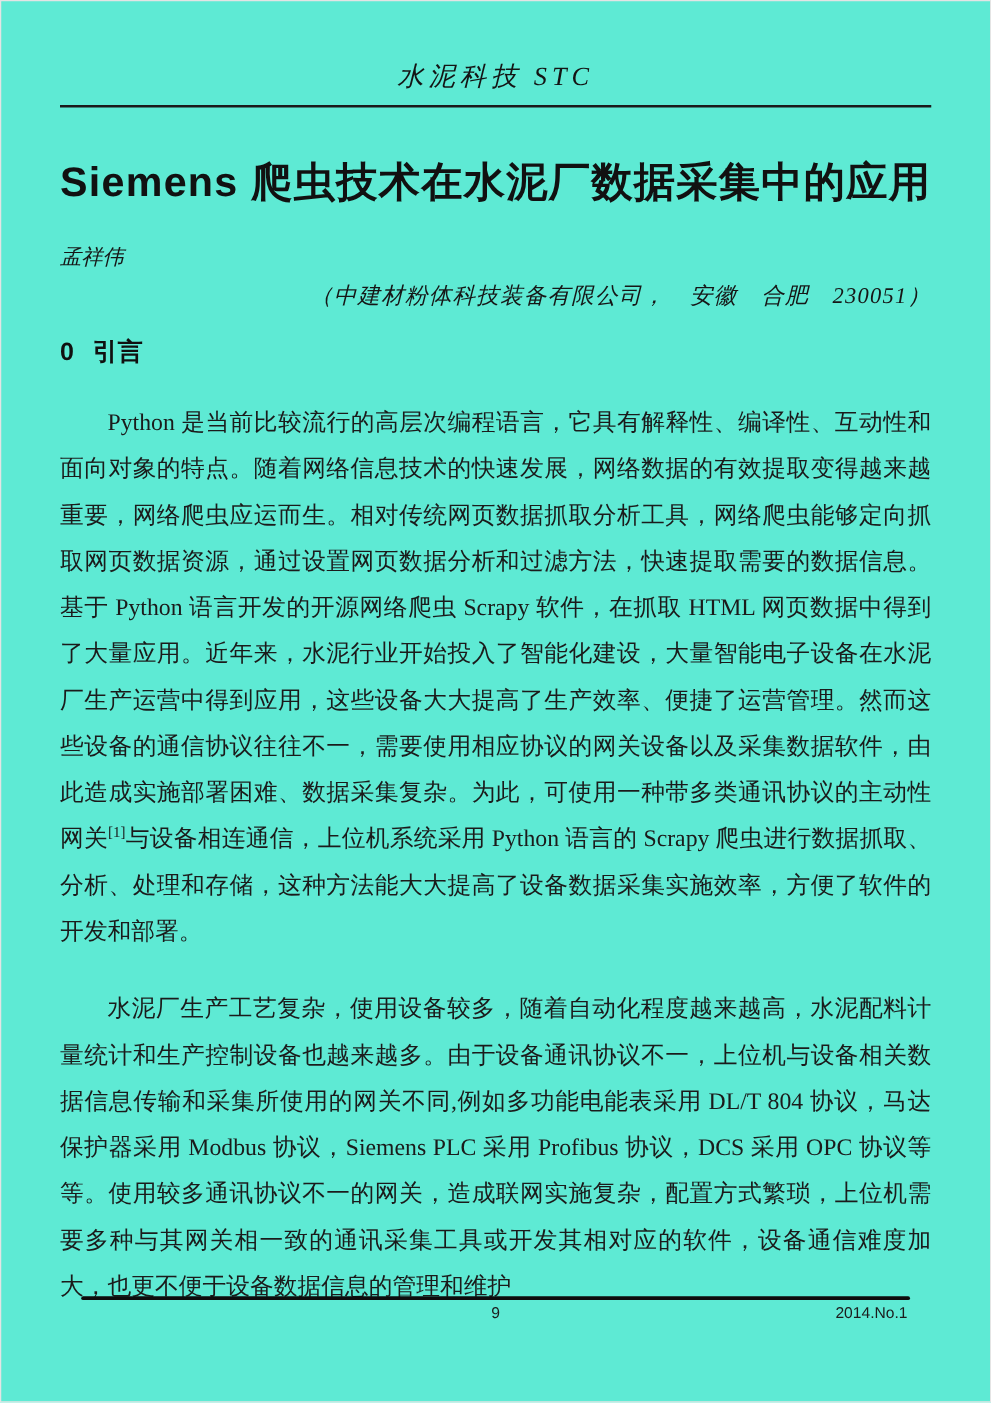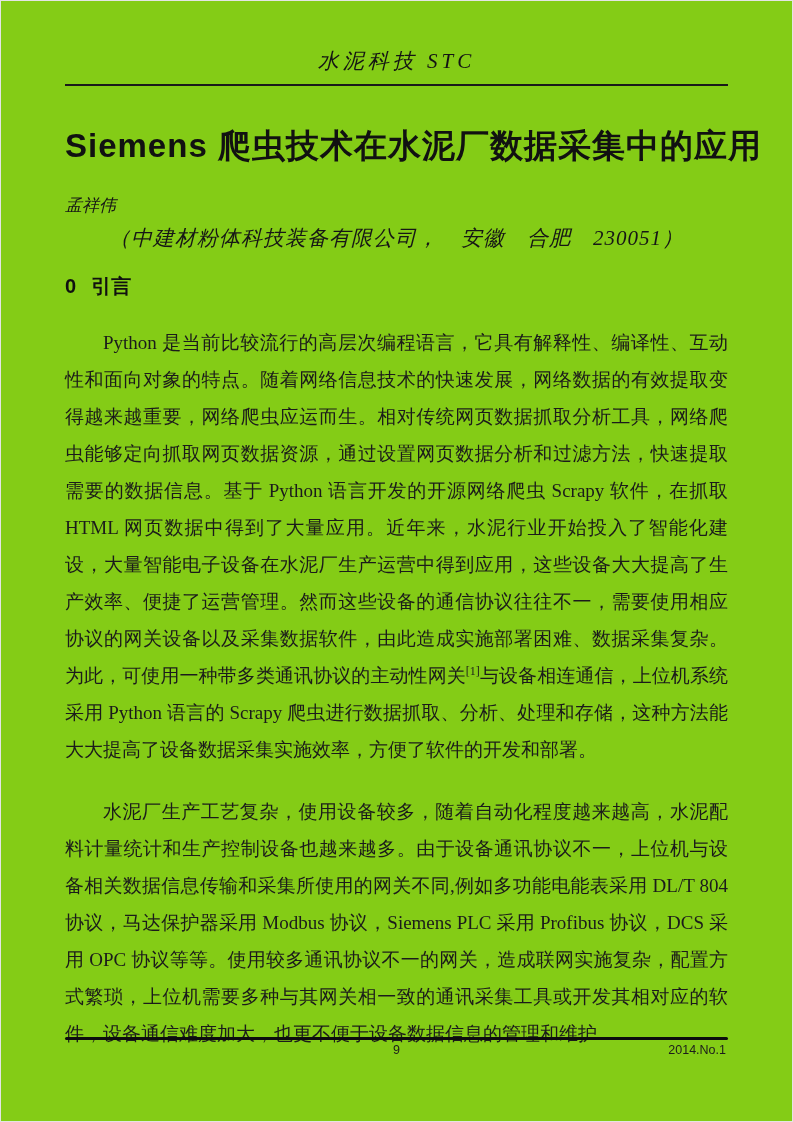--- a/index.html
+++ b/index.html
@@ -7,23 +7,23 @@
   body {
     font-family: "Liberation Serif", "DejaVu Serif", serif;
     color: #1b1b1b;
     -webkit-font-smoothing: antialiased;
   }
   .page {
     position: relative;
     width: 793px;
     height: 1122px;
     margin: 0 auto;
-    background: #84cc16;
+    background: #5eead4;
     border: 1px solid #e4e4e4;
-    padding: 0 64px;
+    padding: 0 47px;
     overflow: hidden;
   }
   
   .journal-header { padding-top: 46px; text-align: center; }
   .journal-title {
     display: inline-block;
     font-family: "Liberation Serif", "DejaVu Serif", serif;
     font-style: italic;
     font-size: 21px;
     letter-spacing: 4px;
@@ -46,23 +46,23 @@
     white-space: nowrap;
   }
   .author {
     margin-top: 25px;
     font-style: italic;
     font-size: 17px;
     color: #161616;
   }
   .affiliation {
     margin-top: 7px;
-    text-align: center;
+    text-align: right;
     font-style: italic;
-    font-size: 21px;
+    font-size: 18px;
     letter-spacing: 1px;
     color: #161616;
   }
   
   .section-heading {
     margin-top: 21px;
     font-family: "Liberation Sans", "DejaVu Sans", sans-serif;
     font-weight: 700;
     font-size: 20px;
     line-height: 26px;

